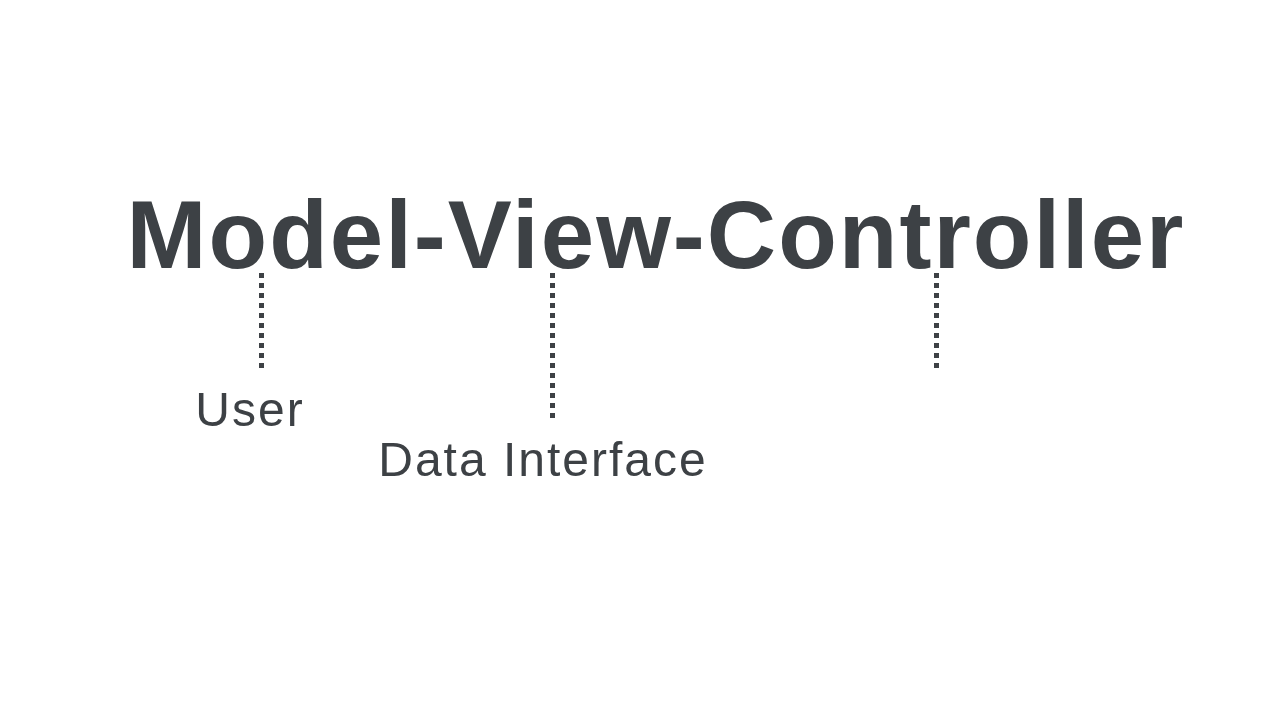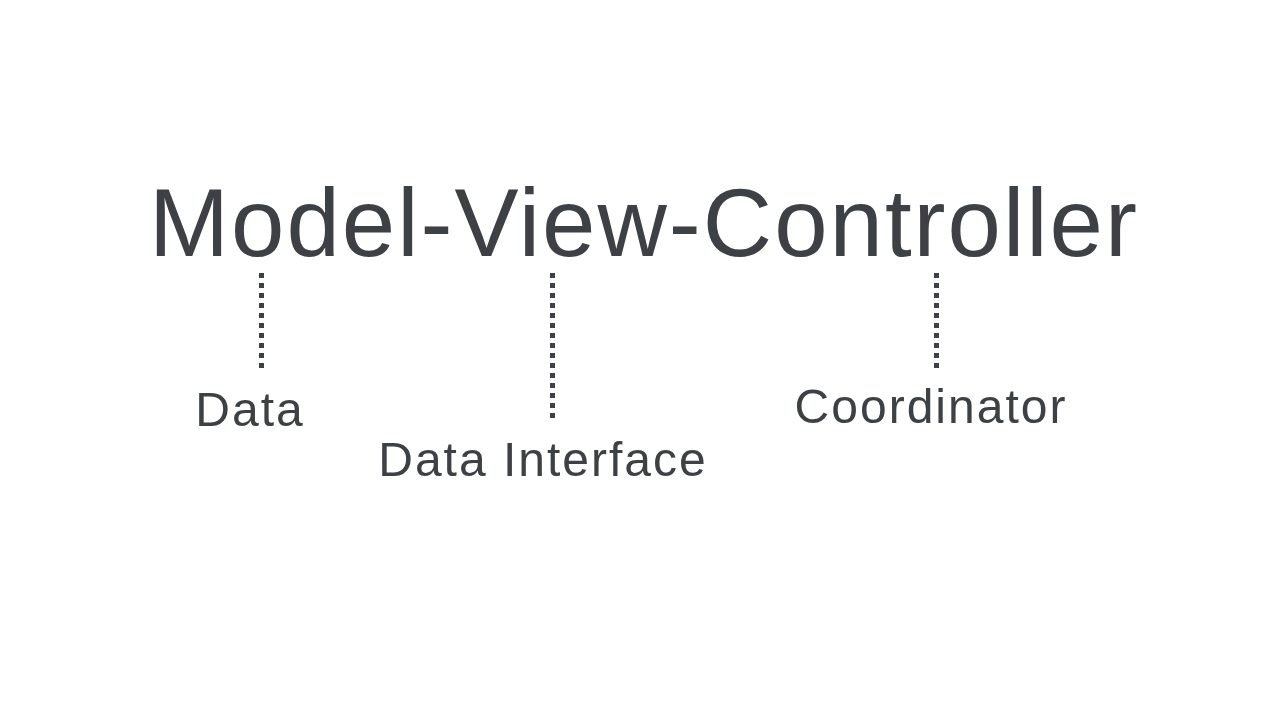--- a/index.html
+++ b/index.html
@@ -20,24 +20,24 @@
     position: relative;
     width: 1280px;
     height: 720px;
     background: var(--bg);
   }
   .title {
     position: absolute;
     top: 171px;
     left: 50%;
     transform: translateX(-50%);
-    margin: 4px;
+    margin: 16px;
     font-size: 96px;
     line-height: 1;
-    font-weight: 400;
+    font-weight: 700;
     letter-spacing: 2px;
     color: var(--ink);
     white-space: nowrap;
   }
   .connector {
     position: absolute;
     width: 5px;
     background-image: repeating-linear-gradient(
       180deg,
       var(--ink) 0px, var(--ink) 5px,
@@ -65,16 +65,15 @@
 </head>
 <body>
 
 <div class="slide">
   <h1 class="title">Model-View-Controller</h1>
 
   <div class="connector c1"></div>
   <div class="connector c2"></div>
   <div class="connector c3"></div>
 
-  <div class="label l1">Data</div>
+  <div class="label l1">User</div>
   <div class="label l2">Data Interface</div>
-  <div class="label l3">Coordinator</div>
 </div>
 
 </body></html>

